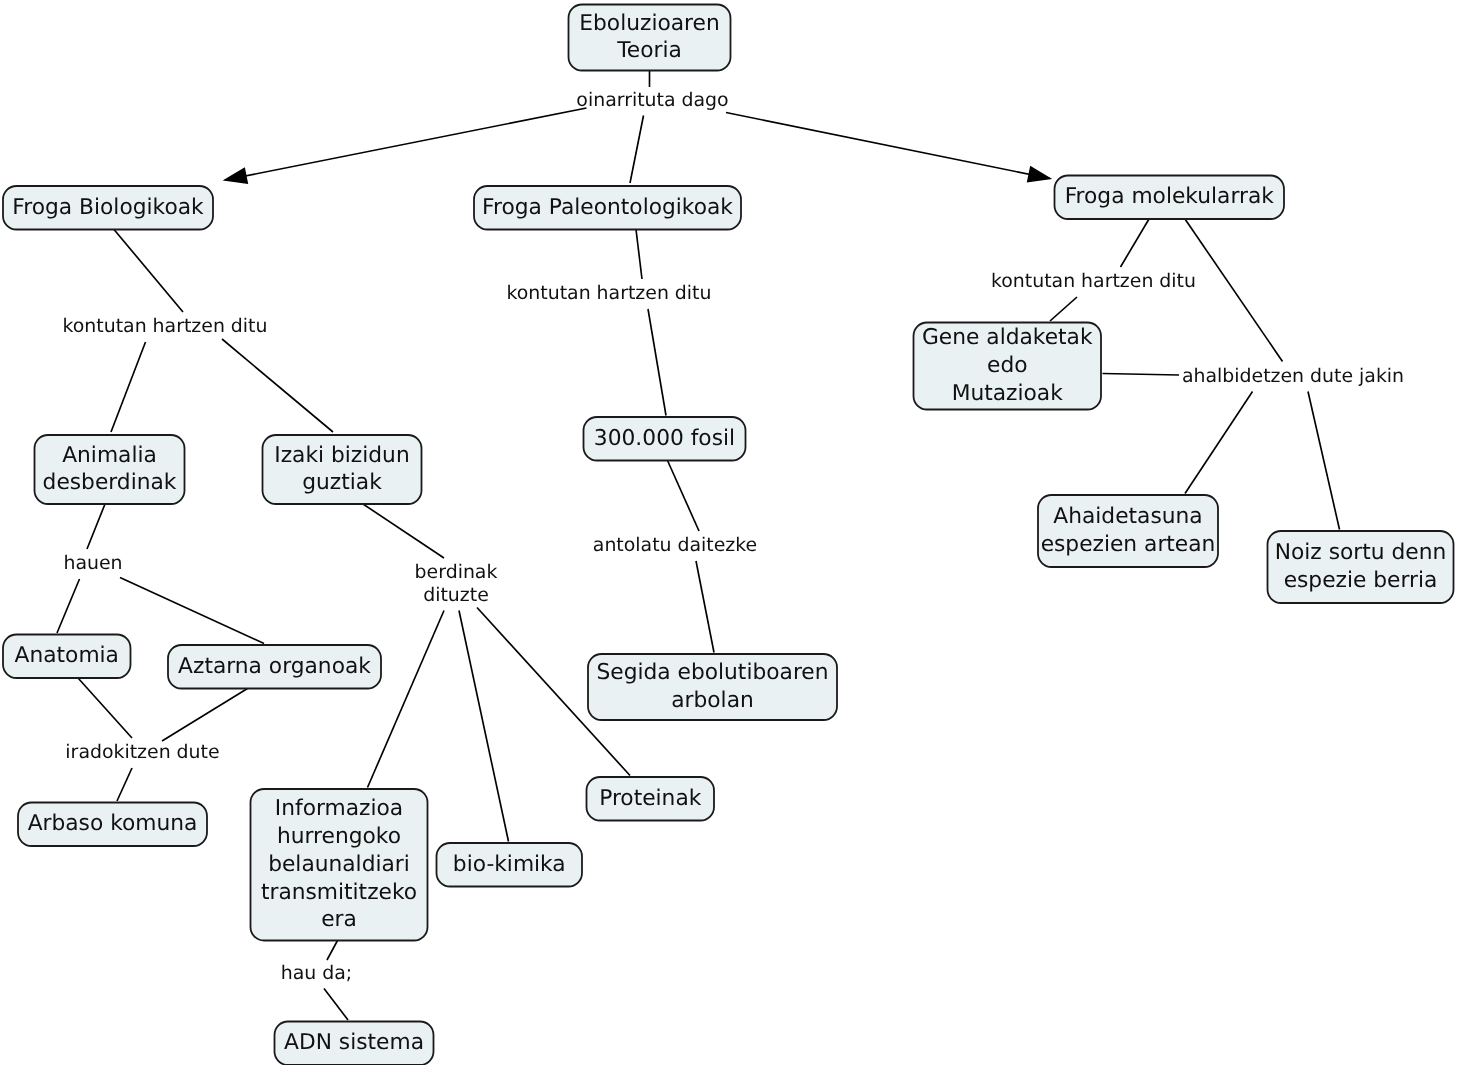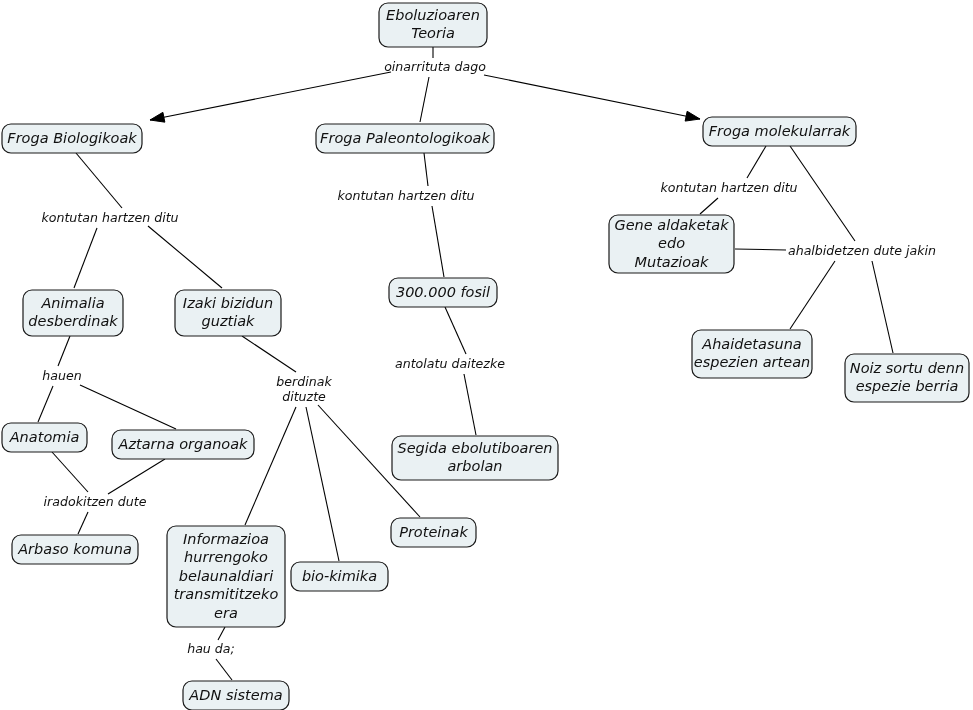--- a/index.html
+++ b/index.html
@@ -12,21 +12,20 @@
     width: 973px;
     height: 710px;
     font-family: "DejaVu Sans", sans-serif;
     overflow: hidden;
     position: relative;
   }
   #map-root {
     position: relative;
     width: 973px;
     height: 710px;
-    font-style: italic;
   }
   svg#cmap-svg {
     position: absolute;
     top: 0;
     left: 0;
     width: 973px;
     height: 710px;
     display: block;
   }
   .edge-line {

